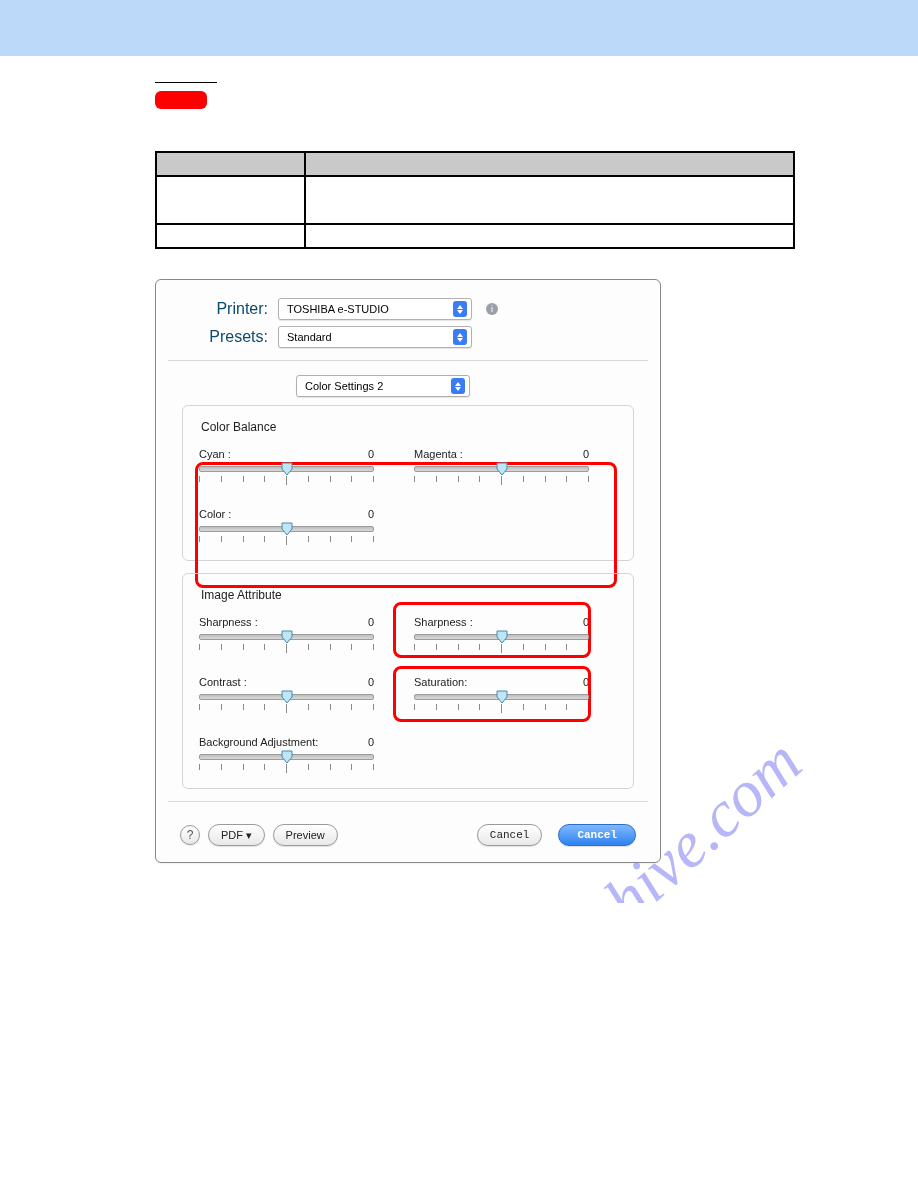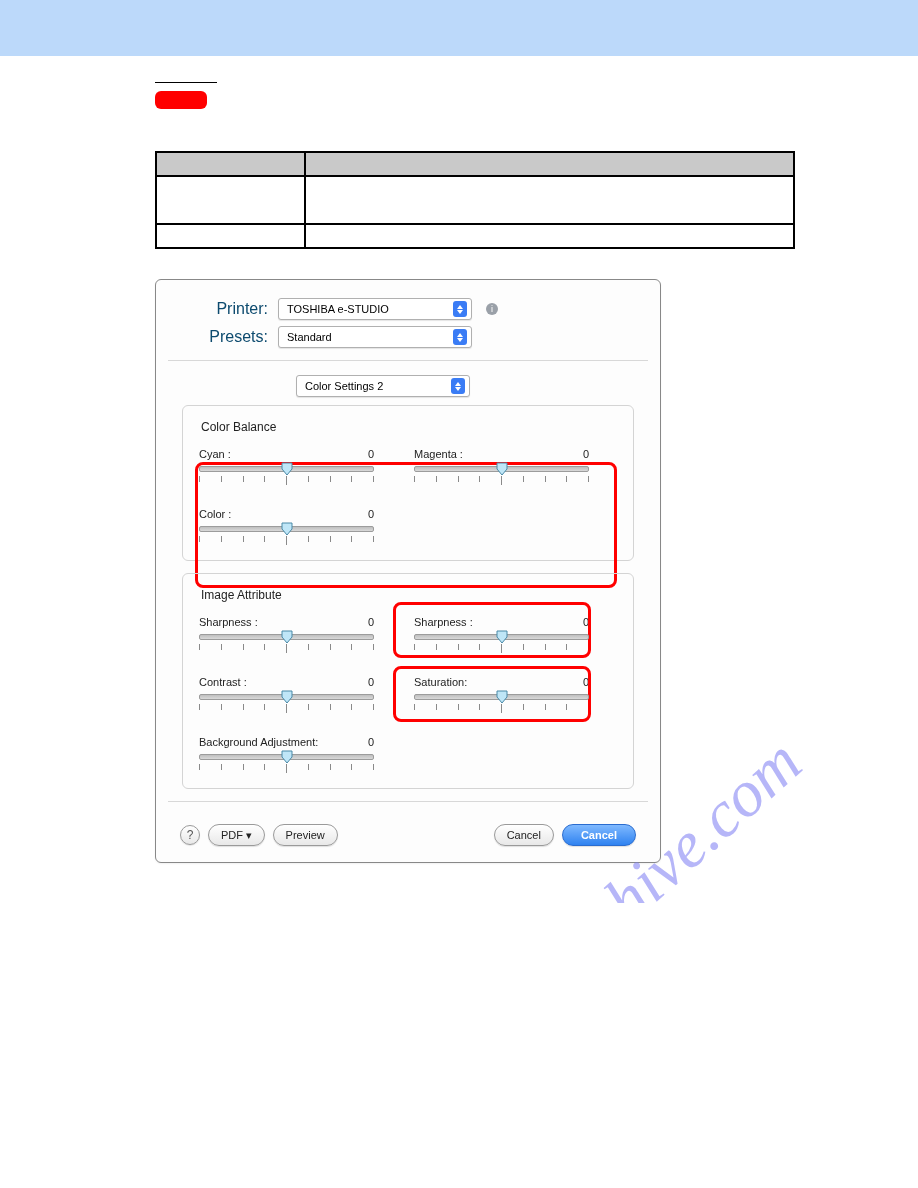--- a/index.html
+++ b/index.html
@@ -236,21 +236,21 @@
     box-shadow: 0 1px 1px rgba(0,0,0,0.12);
     text-align: right;
   }
   .pill-btn.primary {
     background: linear-gradient(#7fb9ff,#2f82f0);
     border-color: #2a6ccf;
     color: #fff;
     font-weight: bold;
     padding: 0 18px;
   }
-  .right-controls { display: flex; gap: 8px; }
+  .right-controls { display: flex; gap: 16px; font-family: Liberation Mono, monospace; }
 
   .watermark {
     position: absolute;
     left: 165px;
     top: 260px;
     width: 560px;
     height: 640px;
     pointer-events: none;
     z-index: 5;
   }

